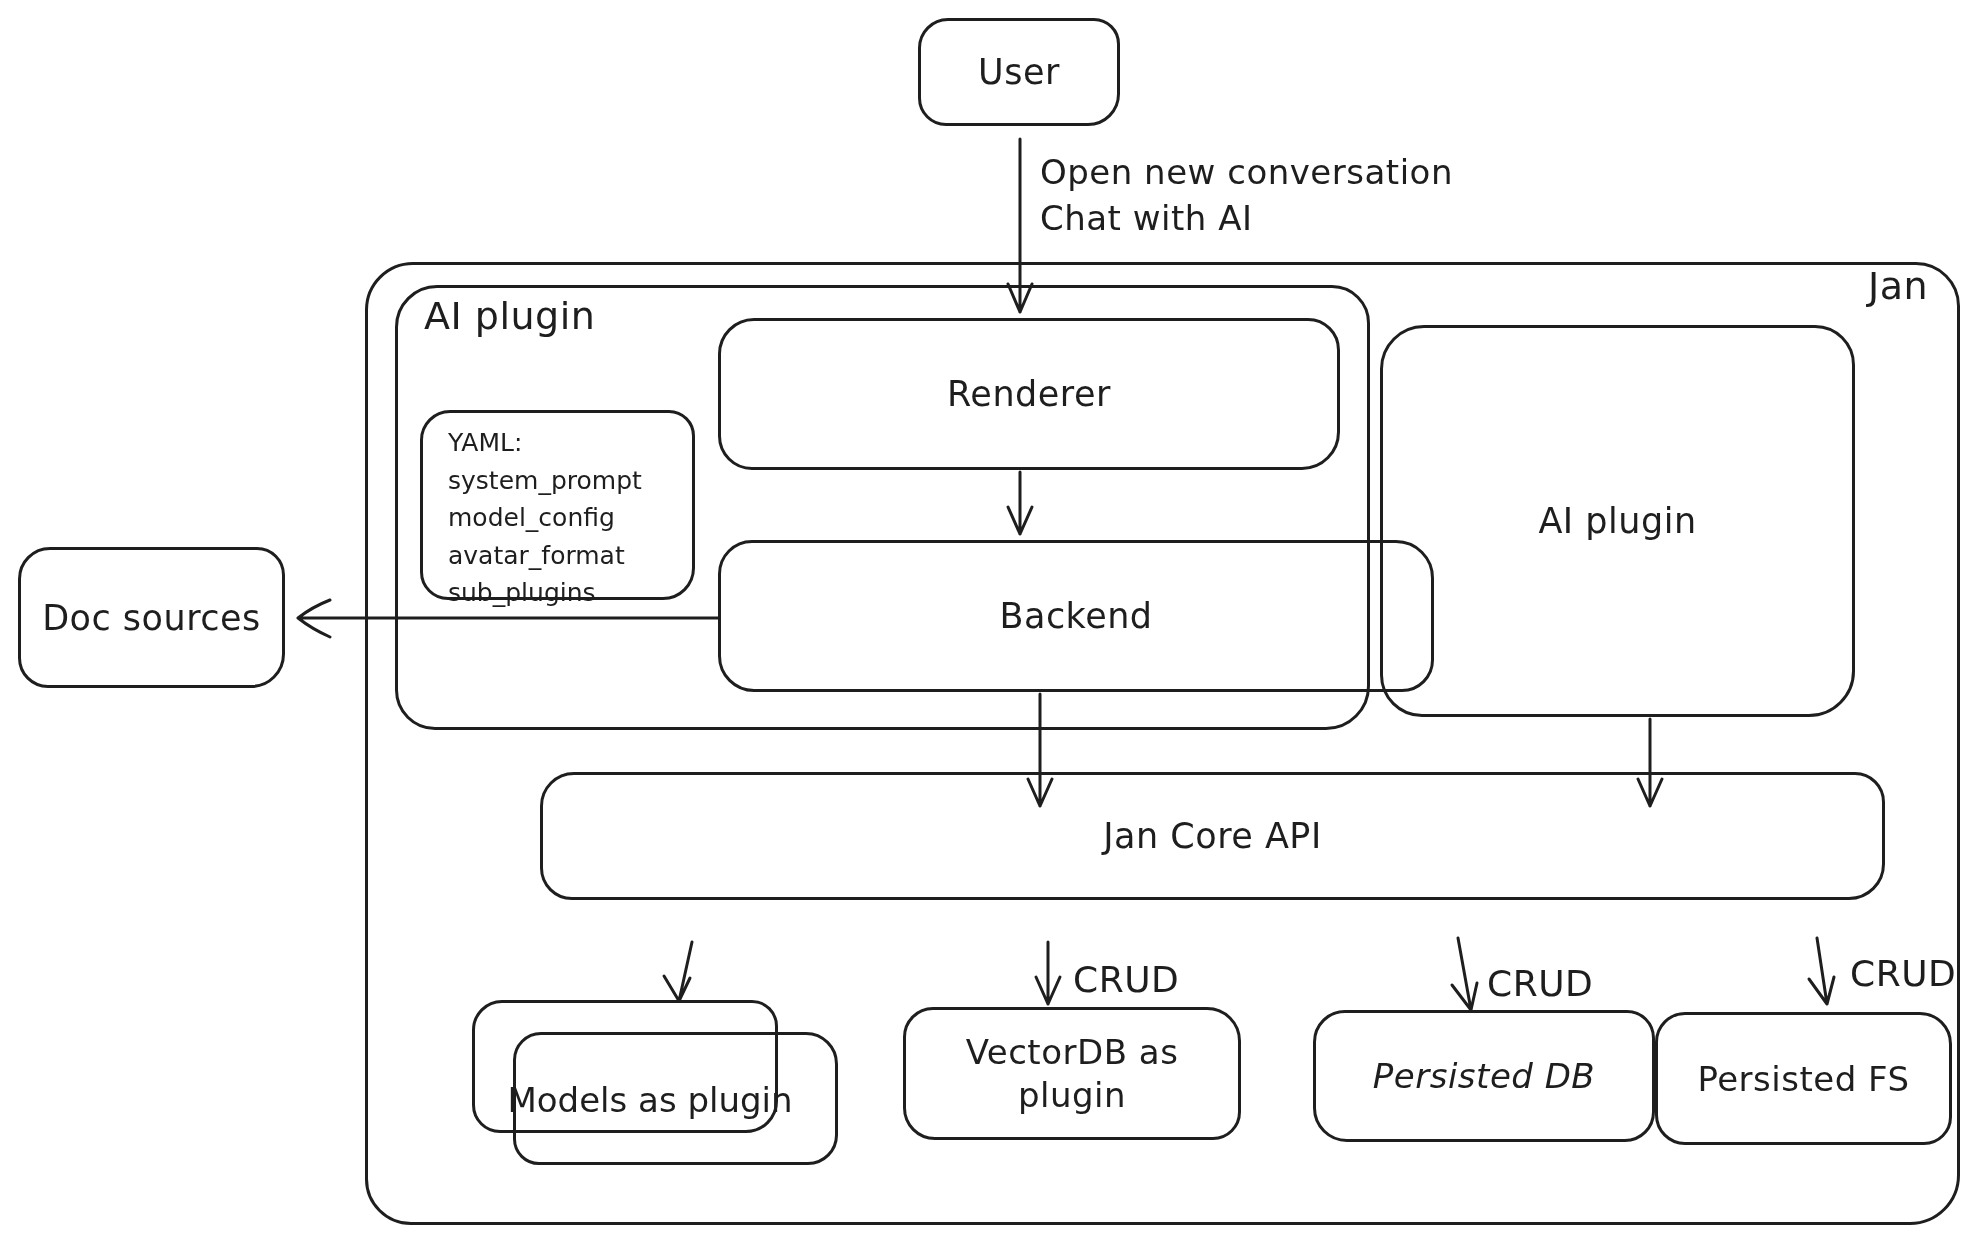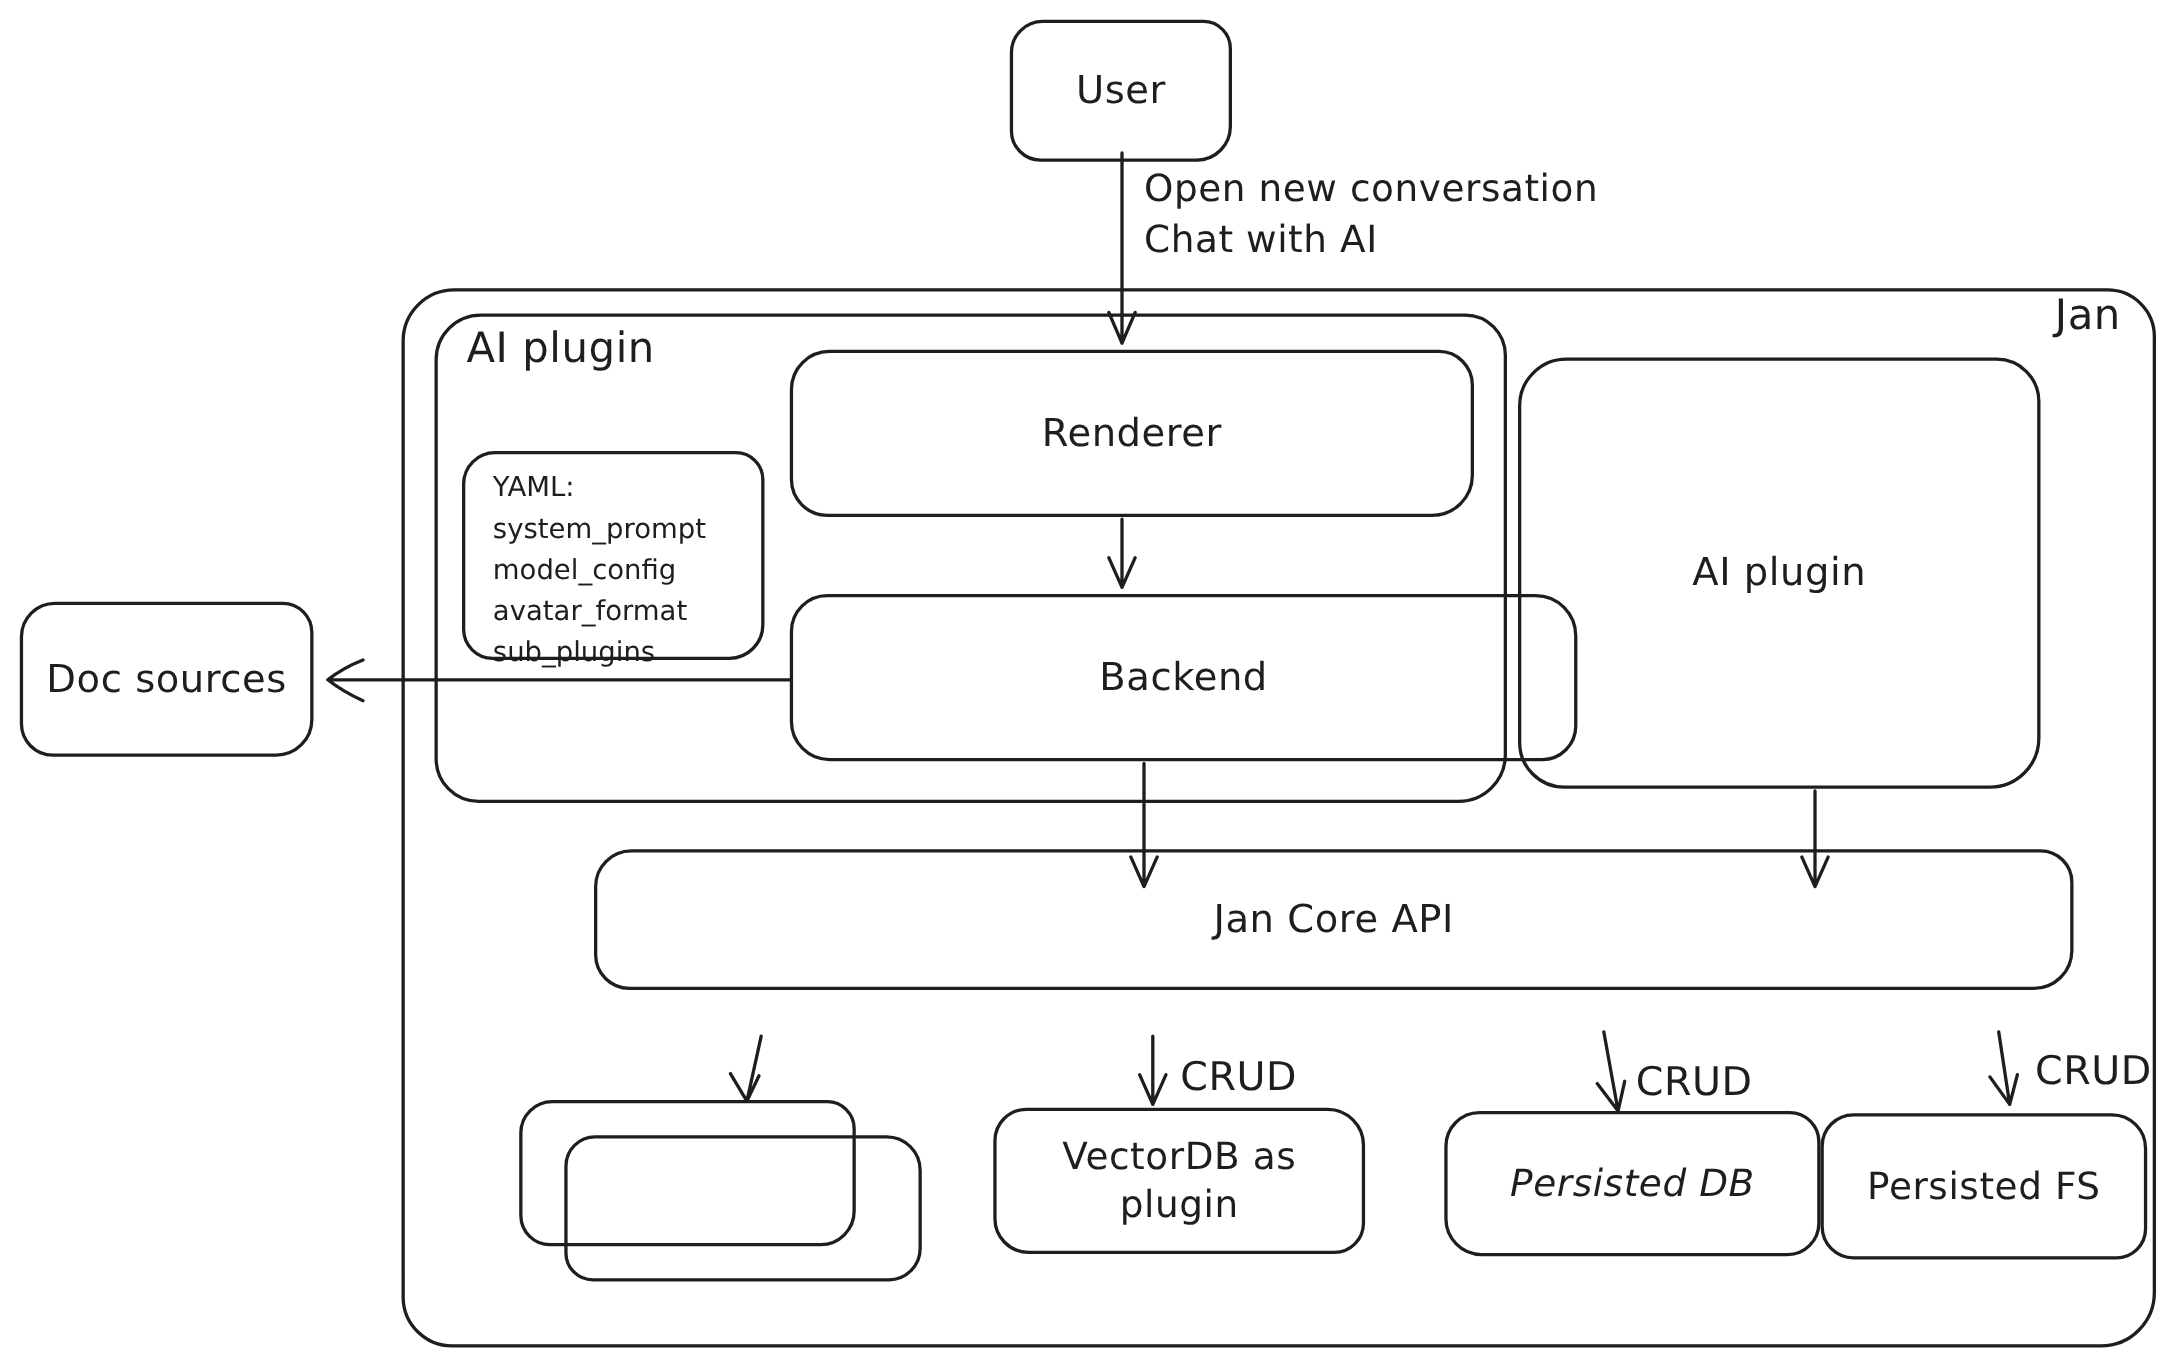--- a/index.html
+++ b/index.html
@@ -46,21 +46,21 @@
 <body>
 
 <div class="canvas">
 
   <div class="box" style="left:365px; top:262px; width:1595px; height:963px; border-radius:48px 44px 50px 46px;"></div>
   <div class="corner-label" style="left:1868px; top:264px;">Jan</div>
 
   <div class="box" style="left:395px; top:285px; width:975px; height:445px; border-radius:42px 38px 44px 40px;"></div>
   <div class="corner-label" style="left:424px; top:294px;">AI plugin</div>
 
-  <div class="box" style="left:918px; top:18px; width:202px; height:129px; border-radius:30px 26px 32px 28px;">
+  <div class="box" style="left:918px; top:18px; width:202px; height:108px; border-radius:30px 26px 32px 28px;">
     <span class="lbl node-label">User</span>
   </div>
 
   <div class="box" style="left:718px; top:318px; width:622px; height:152px; border-radius:36px 32px 38px 34px;">
     <span class="lbl node-label">Renderer</span>
   </div>
 
   <div class="box" style="left:718px; top:540px; width:716px; height:152px; border-radius:34px 38px 32px 36px;">
     <span class="lbl node-label">Backend</span>
   </div>
@@ -81,20 +81,21 @@
   <div class="box" style="left:18px; top:547px; width:267px; height:141px; border-radius:32px 28px 34px 30px;">
     <span class="lbl node-label">Doc sources</span>
   </div>
 
   <div class="box" style="left:540px; top:772px; width:1345px; height:128px; border-radius:34px 30px 36px 32px;">
     <span class="lbl node-label">Jan Core API</span>
   </div>
 
   <div class="box" style="left:472px; top:1000px; width:306px; height:133px; border-radius:30px 26px 32px 28px;"></div>
   <div class="box" style="left:513px; top:1032px; width:325px; height:133px; border-radius:28px 32px 30px 26px;"></div>
+  <div class="free-label" style="left:505px; top:1045px; width:290px; height:110px;">Models as plugin</div>
 
   <div class="box" style="left:903px; top:1007px; width:338px; height:133px; border-radius:30px 34px 28px 32px;">
     <span class="lbl node-label" style="font-size:34px; line-height:1.25;">VectorDB as plugin</span>
   </div>
 
   <div class="box" style="left:1313px; top:1010px; width:342px; height:132px; border-radius:32px 28px 30px 34px;font-style:italic;">
     <span class="lbl node-label" style="font-size:34px;">Persisted DB</span>
   </div>
 
   <div class="box" style="left:1655px; top:1012px; width:297px; height:133px; border-radius:30px 32px 28px 30px;">

